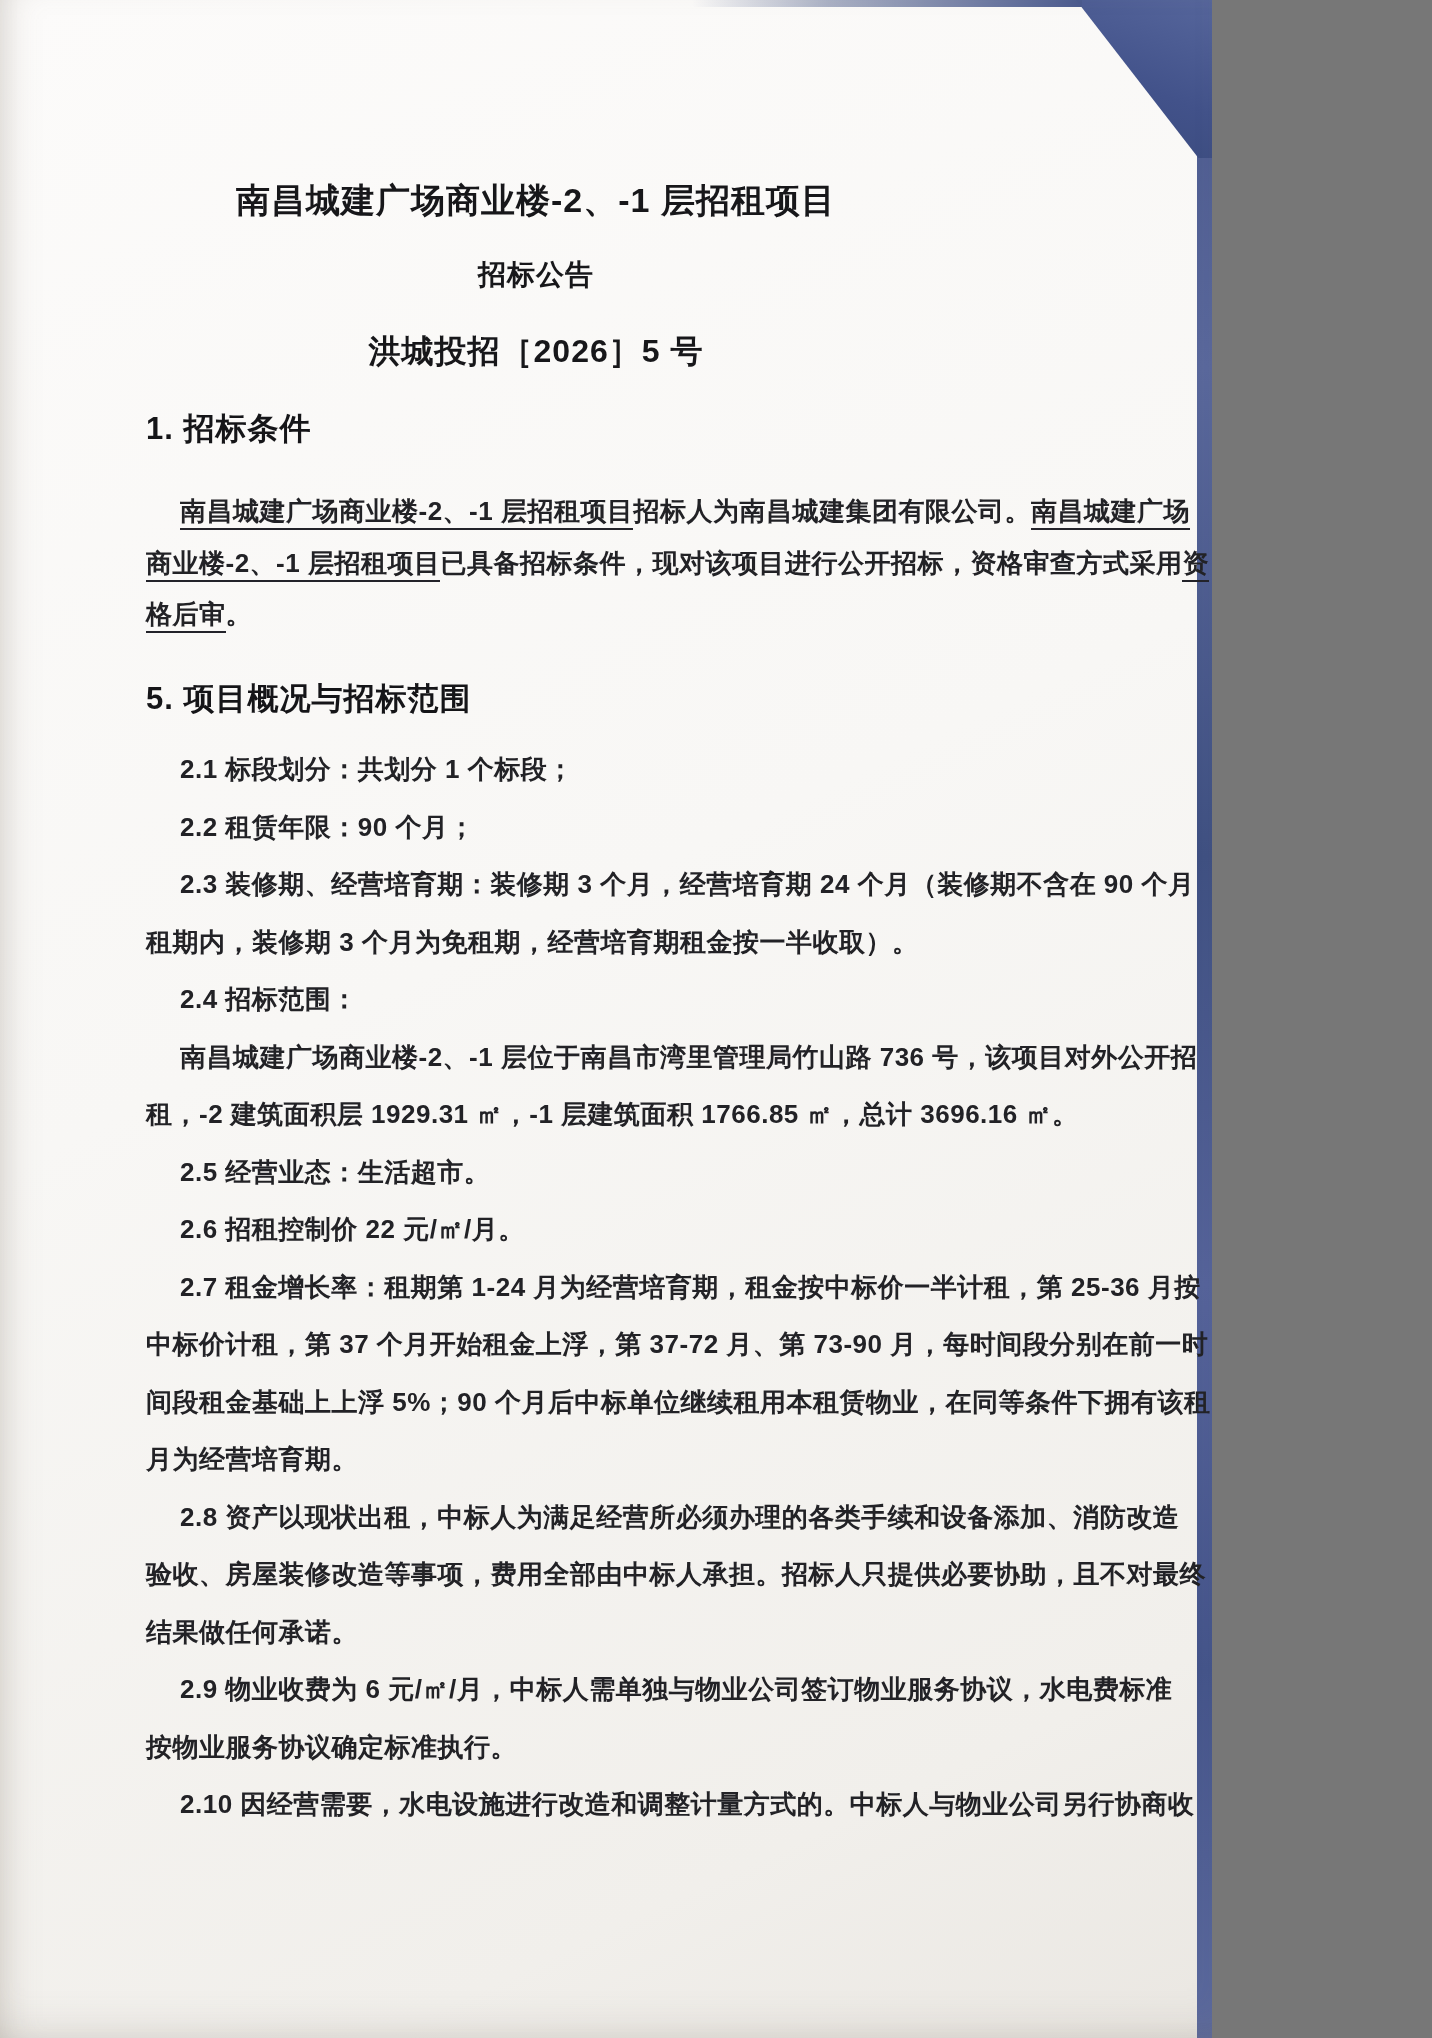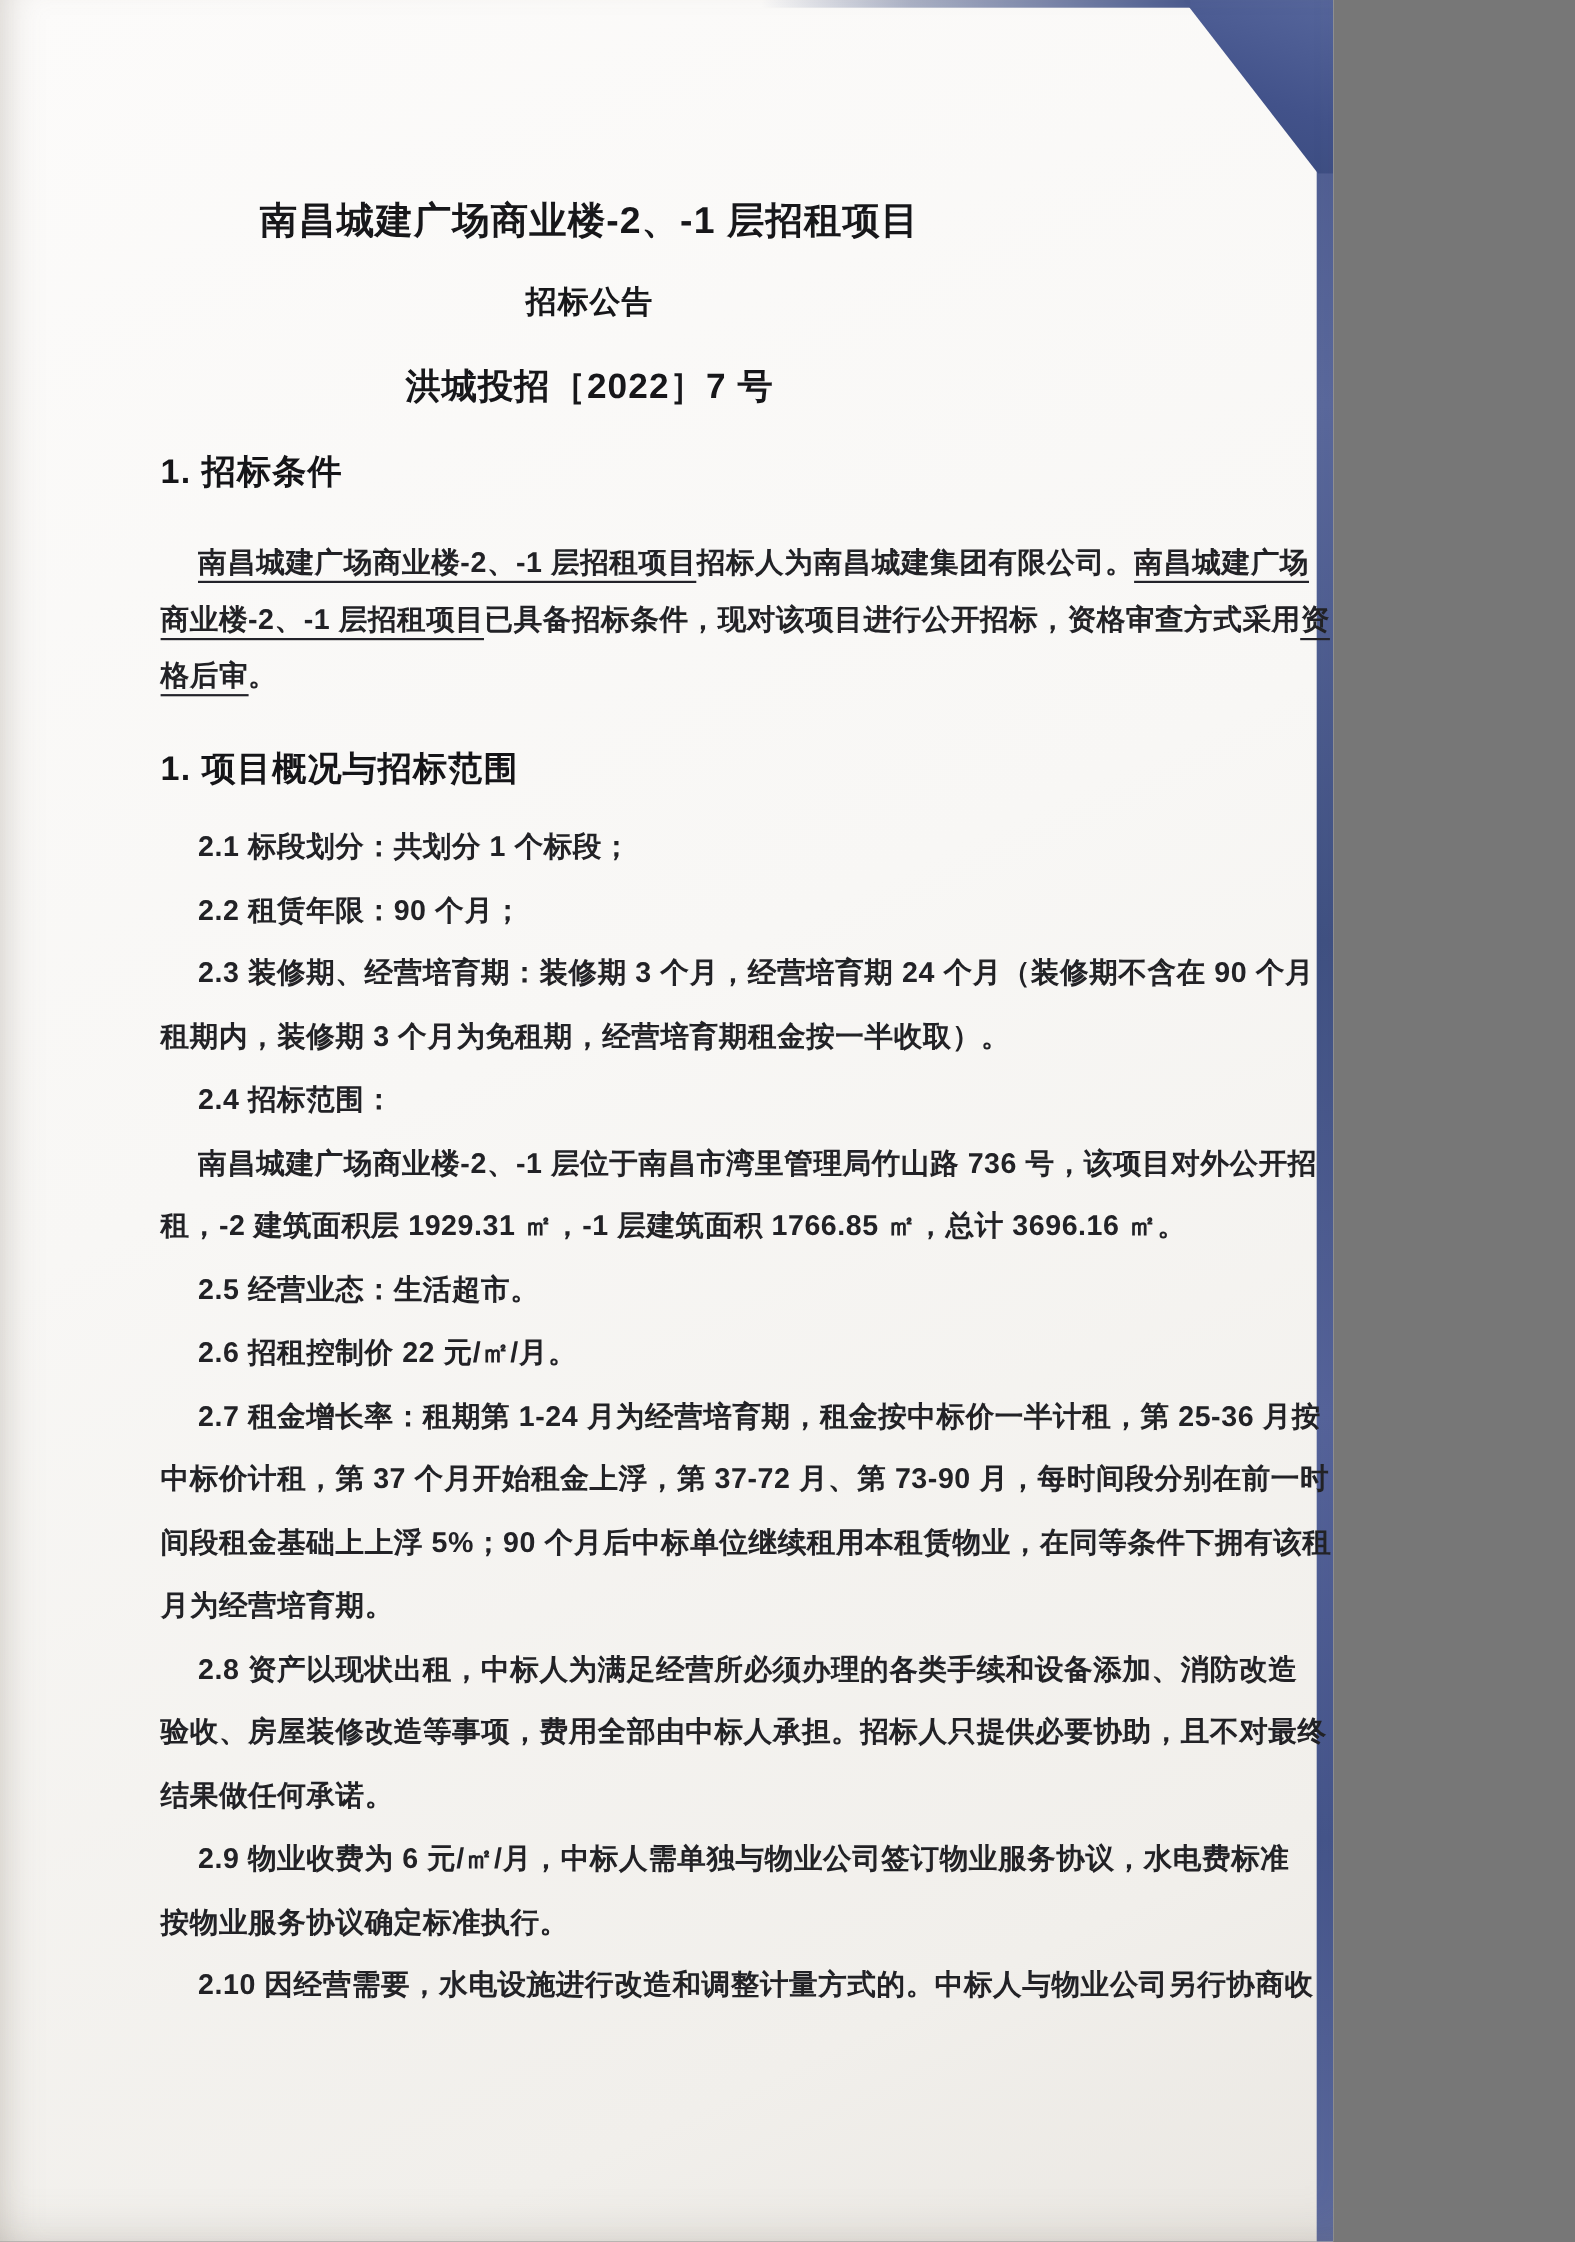--- a/index.html
+++ b/index.html
@@ -45,30 +45,30 @@
 <body>
 
 <div class="stage">
 
   <div class="edge-right"></div>
   <div class="corner-wedge"></div>
   <div class="edge-top"></div>
 
   <div class="title t1">南昌城建广场商业楼-2、-1 层招租项目</div>
   <div class="title t2">招标公告</div>
-  <div class="title t3">洪城投招［2022］7 号</div>
+  <div class="title t3">洪城投招［2026］5 号</div>
 
   <div class="h h1">1. 招标条件</div>
   <div class="para s1">
       <div class="line ind"><span class="u">南昌城建广场商业楼-2、-1 层招租项目</span><span>招标人为南昌城建集团有限公司。</span><span class="u">南昌城建广场</span></div>
       <div class="line"><span class="u">商业楼-2、-1 层招租项目</span><span>已具备招标条件，现对该项目进行公开招标，资格审查方式采用</span><span class="u">资</span></div>
       <div class="line"><span class="u">格后审</span><span>。</span></div>
     </div>
 
-  <div class="h h2">1. 项目概况与招标范围</div>
+  <div class="h h2">5. 项目概况与招标范围</div>
   <div class="para s2">
       <div class="line ind">2.1 标段划分：共划分 1 个标段；</div>
       <div class="line ind">2.2 租赁年限：90 个月；</div>
       <div class="line ind">2.3 装修期、经营培育期：装修期 3 个月，经营培育期 24 个月（装修期不含在 90 个月</div>
       <div class="line">租期内，装修期 3 个月为免租期，经营培育期租金按一半收取）。</div>
       <div class="line ind">2.4 招标范围：</div>
       <div class="line ind">南昌城建广场商业楼-2、-1 层位于南昌市湾里管理局竹山路 736 号，该项目对外公开招</div>
       <div class="line">租，-2 建筑面积层 1929.31 ㎡，-1 层建筑面积 1766.85 ㎡，总计 3696.16 ㎡。</div>
       <div class="line ind">2.5 经营业态：生活超市。</div>
       <div class="line ind">2.6 招租控制价 22 元/㎡/月。</div>

